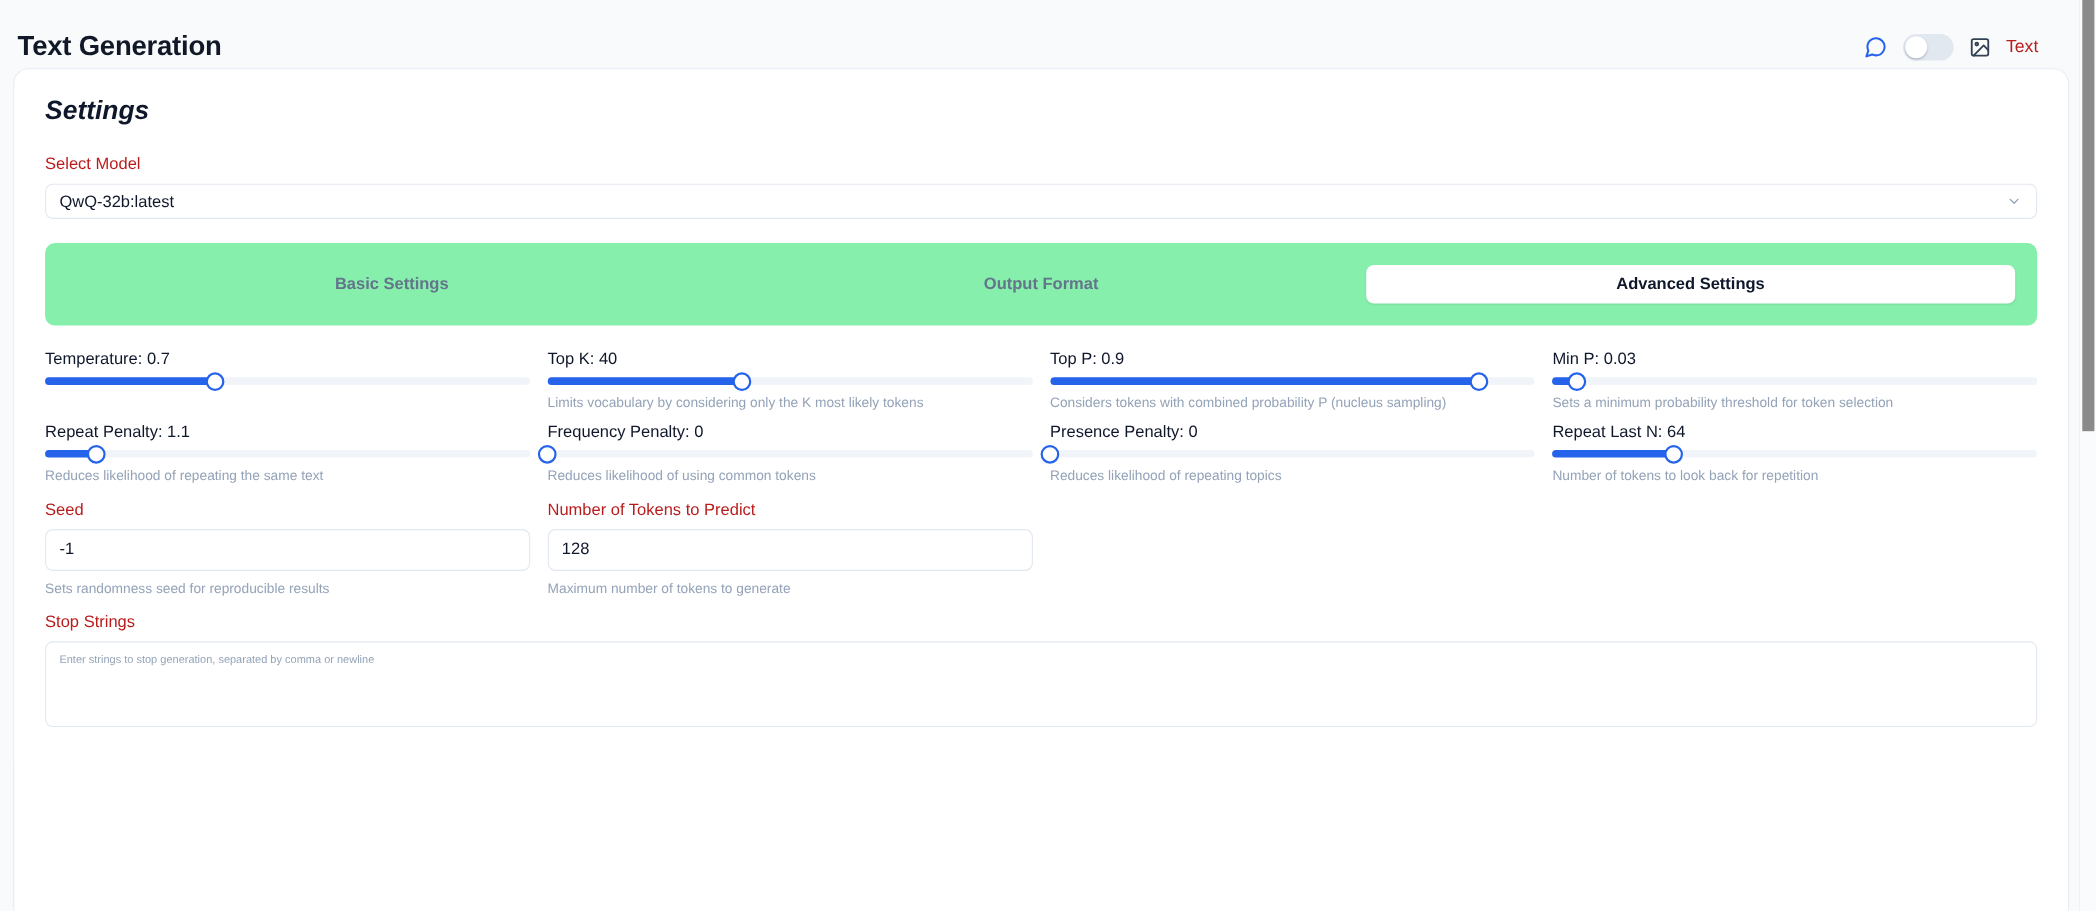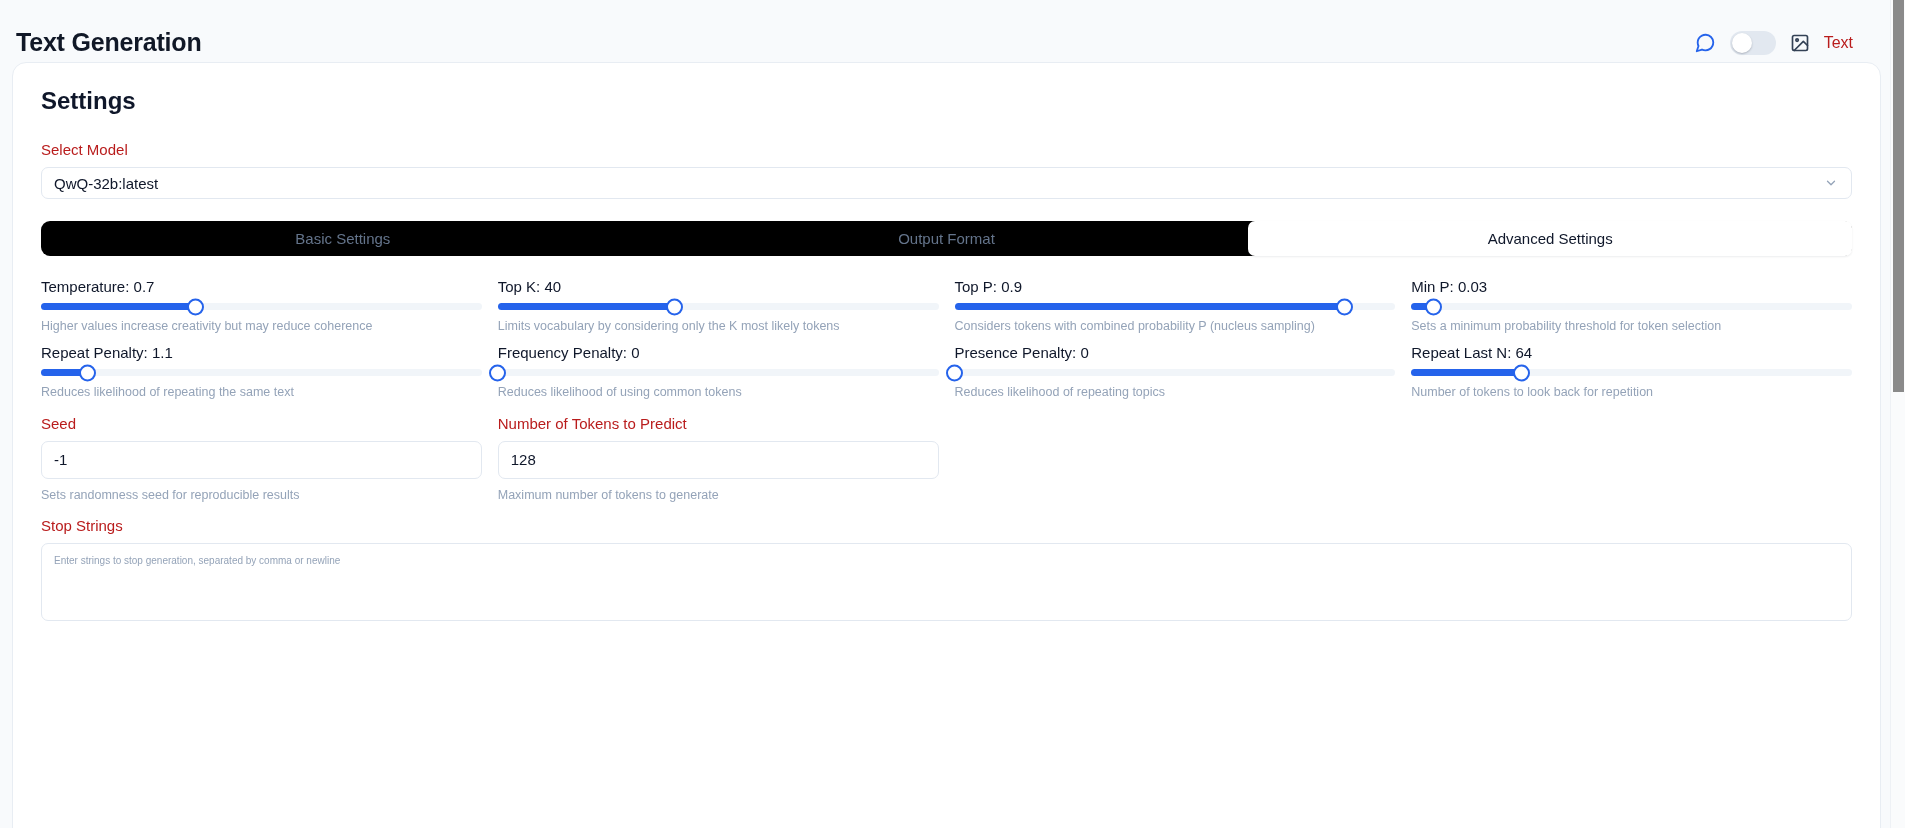--- a/index.html
+++ b/index.html
@@ -82,20 +82,21 @@
     border: 1px solid #e8edf3;
     border-radius: 14px;
     padding: 24px 28px 30px 28px;
   }
 
   .card-title {
     font-size: 24px;
     font-weight: bold;
     color: #0f172a;
     margin-bottom: 26px;
+    font-style: italic;
   }
 
   .field-label {
     font-size: 15px;
     color: #b91c1c;
     margin-bottom: 9px;
     display: block;
   }
 
   .select-wrap { position: relative; margin-bottom: 22px; }
@@ -121,24 +122,25 @@
     top: 50%;
     transform: translateY(-50%);
     width: 14px;
     height: 14px;
     pointer-events: none;
   }
 
   
   .tabs {
     display: flex;
-    background: #000000;
+    background: #86efac;
     border-radius: 9px;
-    padding: 0;
+    padding: 20px;
     margin-bottom: 16px;
+    font-weight: bold;
   }
   .tab {
     flex: 1;
     text-align: center;
     font-size: 15px;
     color: #64748b;
     padding: 9px 0;
     border-radius: 7px;
     cursor: pointer;
     user-select: none;
@@ -300,21 +302,20 @@
   </div>
 
   <div class="grid">
 
     <div class="slider-block">
       <div class="slider-title">Temperature: 0.7</div>
       <div class="track">
         <div class="fill" style="width:35%"></div>
         <div class="thumb" style="left:35%"></div>
       </div>
-      <div class="helper">Higher values increase creativity but may reduce coherence</div>
     </div>
 
     <div class="slider-block">
       <div class="slider-title">Top K: 40</div>
       <div class="track">
         <div class="fill" style="width:40%"></div>
         <div class="thumb" style="left:40%"></div>
       </div>
       <div class="helper">Limits vocabulary by considering only the K most likely tokens</div>
     </div>

